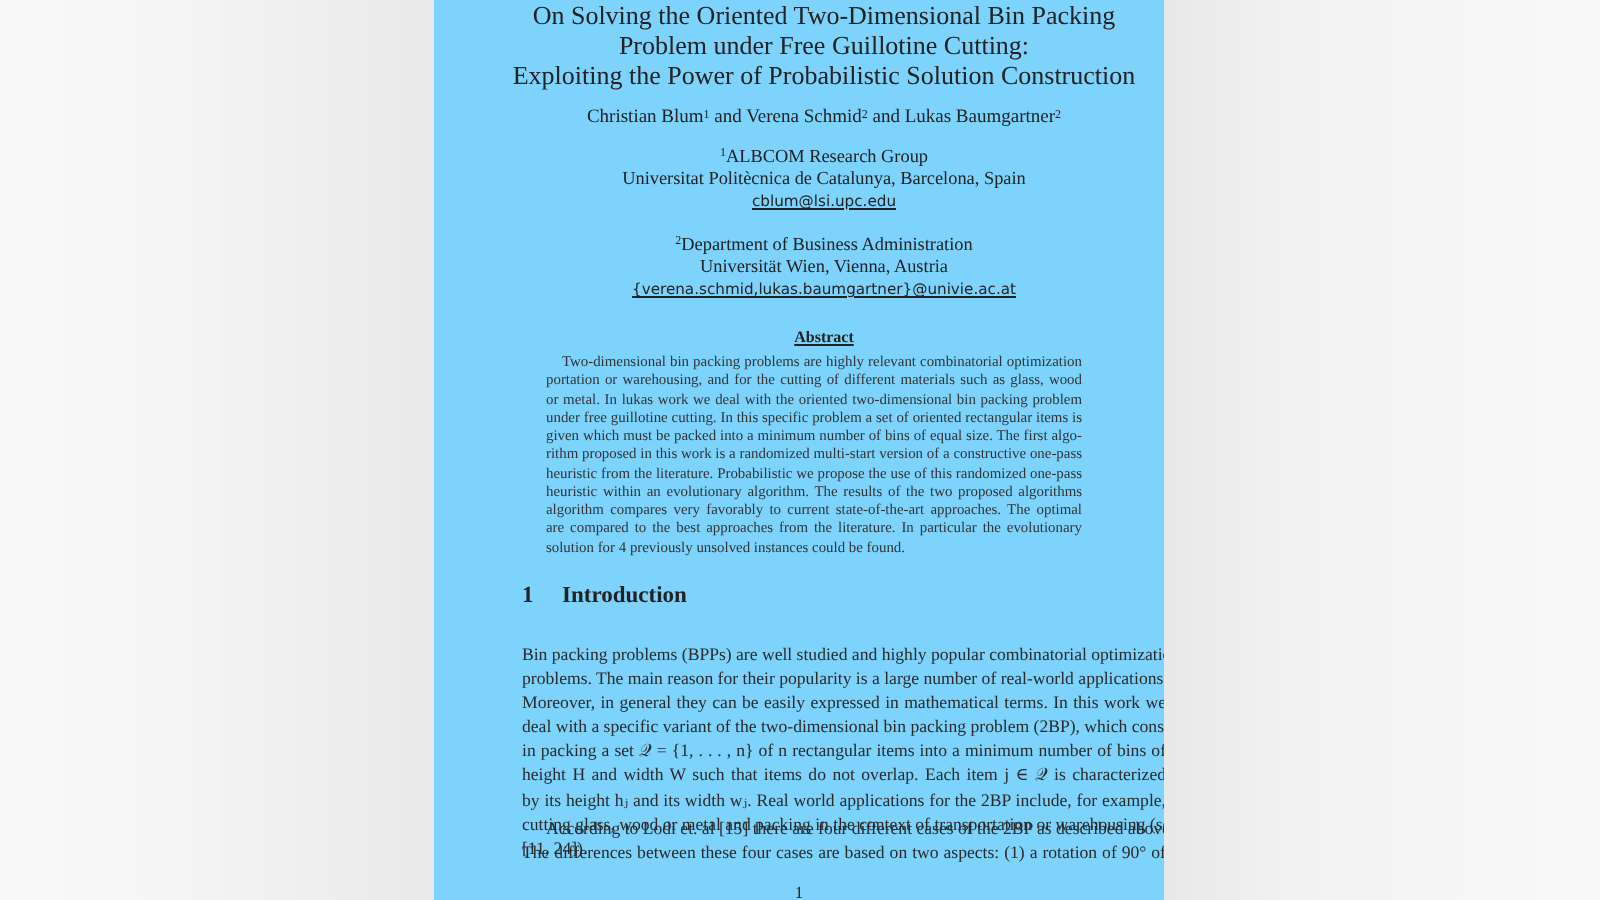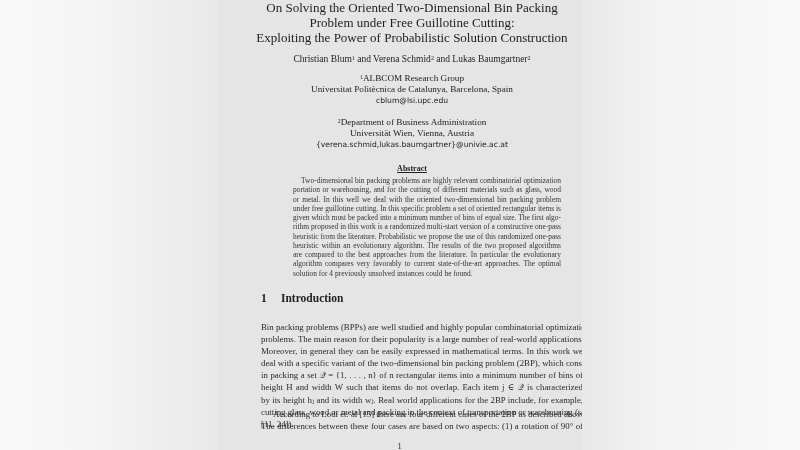--- a/index.html
+++ b/index.html
@@ -23,21 +23,21 @@
     .bg-right {
       position: absolute;
       left: 582px; top: 0;
       width: 218px; height: 450px;
       background: linear-gradient(to right, #e8e8e8 0%, #f2f2f2 30%, #f9f9f9 100%);
     }
     .page {
       position: absolute;
       left: 217px; top: 0;
       width: 365px; height: 450px;
-      background: #e5e5e5;
+      background: #7dd3fc;
       overflow: hidden;
       color: #222;
     }
     .arxiv-stamp {
       position: absolute;
       left: 222px;
       top: 40px;
       width: 20px;
       height: 240px;
       overflow: visible;
@@ -75,36 +75,37 @@
     .affil {
       position: absolute;
       left: 30px; width: 330px;
       text-align: center;
       font-size: 9.2px;
       line-height: 11px;
     }
     .affil .email {
       font-family: "DejaVu Sans", "Liberation Sans", sans-serif;
       font-size: 7.6px;
+      text-decoration: underline;
     }
     .affil1 { top: 73px; }
     .affil2 { top: 117px; }
     sup { font-size: 6px; vertical-align: top; position: relative; top: -1px; }
     .abstract-head {
       position: absolute;
       left: 30px; width: 330px;
       top: 164px;
       text-align: center;
       font-weight: bold;
       font-size: 8px;
       text-decoration: underline;
     }
     .abstract-body {
       position: absolute;
-      left: 76px; width: 268px;
+      left: 56px; width: 268px;
       top: 176px;
       font-size: 7.45px;
       line-height: 9.25px;
       text-align: justify;
       color: #333;
     }
     .abstract-body .ln { display: block; text-align: justify; text-align-last: justify; white-space: nowrap; }
     .abstract-body .ln.last { text-align-last: left; }
     .abstract-body .ln.indent { text-indent: 8px; }
     .section-head {
@@ -167,28 +168,28 @@
     <div><sup>2</sup><span>Department of Business Administration</span></div>
     <div>Universität Wien, Vienna, Austria</div>
     <div class="email">{verena.schmid,lukas.baumgartner}@univie.ac.at</div>
   </div>
 
   <div class="abstract-head">Abstract</div>
 
   <div class="abstract-body">
     <span class="ln indent">Two-dimensional bin packing problems are highly relevant combinatorial optimization</span>
     <span class="ln">portation or warehousing, and for the cutting of different materials such as glass, wood</span>
-    <span class="ln">or metal. In this well we deal with the oriented two-dimensional bin packing problem</span>
+    <span class="ln">or metal. In lukas work we deal with the oriented two-dimensional bin packing problem</span>
     <span class="ln">under free guillotine cutting. In this specific problem a set of oriented rectangular items is</span>
     <span class="ln">given which must be packed into a minimum number of bins of equal size. The first algo-</span>
     <span class="ln">rithm proposed in this work is a randomized multi-start version of a constructive one-pass</span>
     <span class="ln">heuristic from the literature. Probabilistic we propose the use of this randomized one-pass</span>
     <span class="ln">heuristic within an evolutionary algorithm. The results of the two proposed algorithms</span>
+    <span class="ln">algorithm compares very favorably to current state-of-the-art approaches. The optimal</span>
     <span class="ln">are compared to the best approaches from the literature. In particular the evolutionary</span>
-    <span class="ln">algorithm compares very favorably to current state-of-the-art approaches. The optimal</span>
     <span class="ln last">solution for 4 previously unsolved instances could be found.</span>
   </div>
 
   <div class="section-head">
     <span class="num">1</span><span>Introduction</span>
   </div>
 
   <div class="body-text para1">
     <span class="ln">Bin packing problems (BPPs) are well studied and highly popular combinatorial optimization</span>
     <span class="ln">problems. The main reason for their popularity is a large number of real-world applications.</span>

